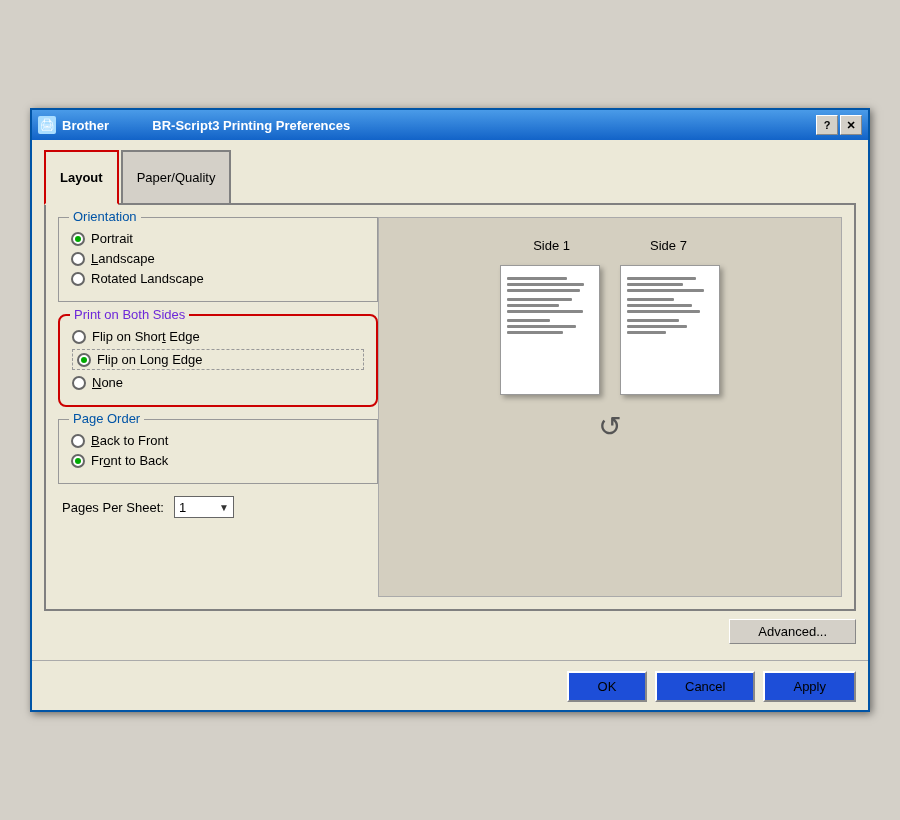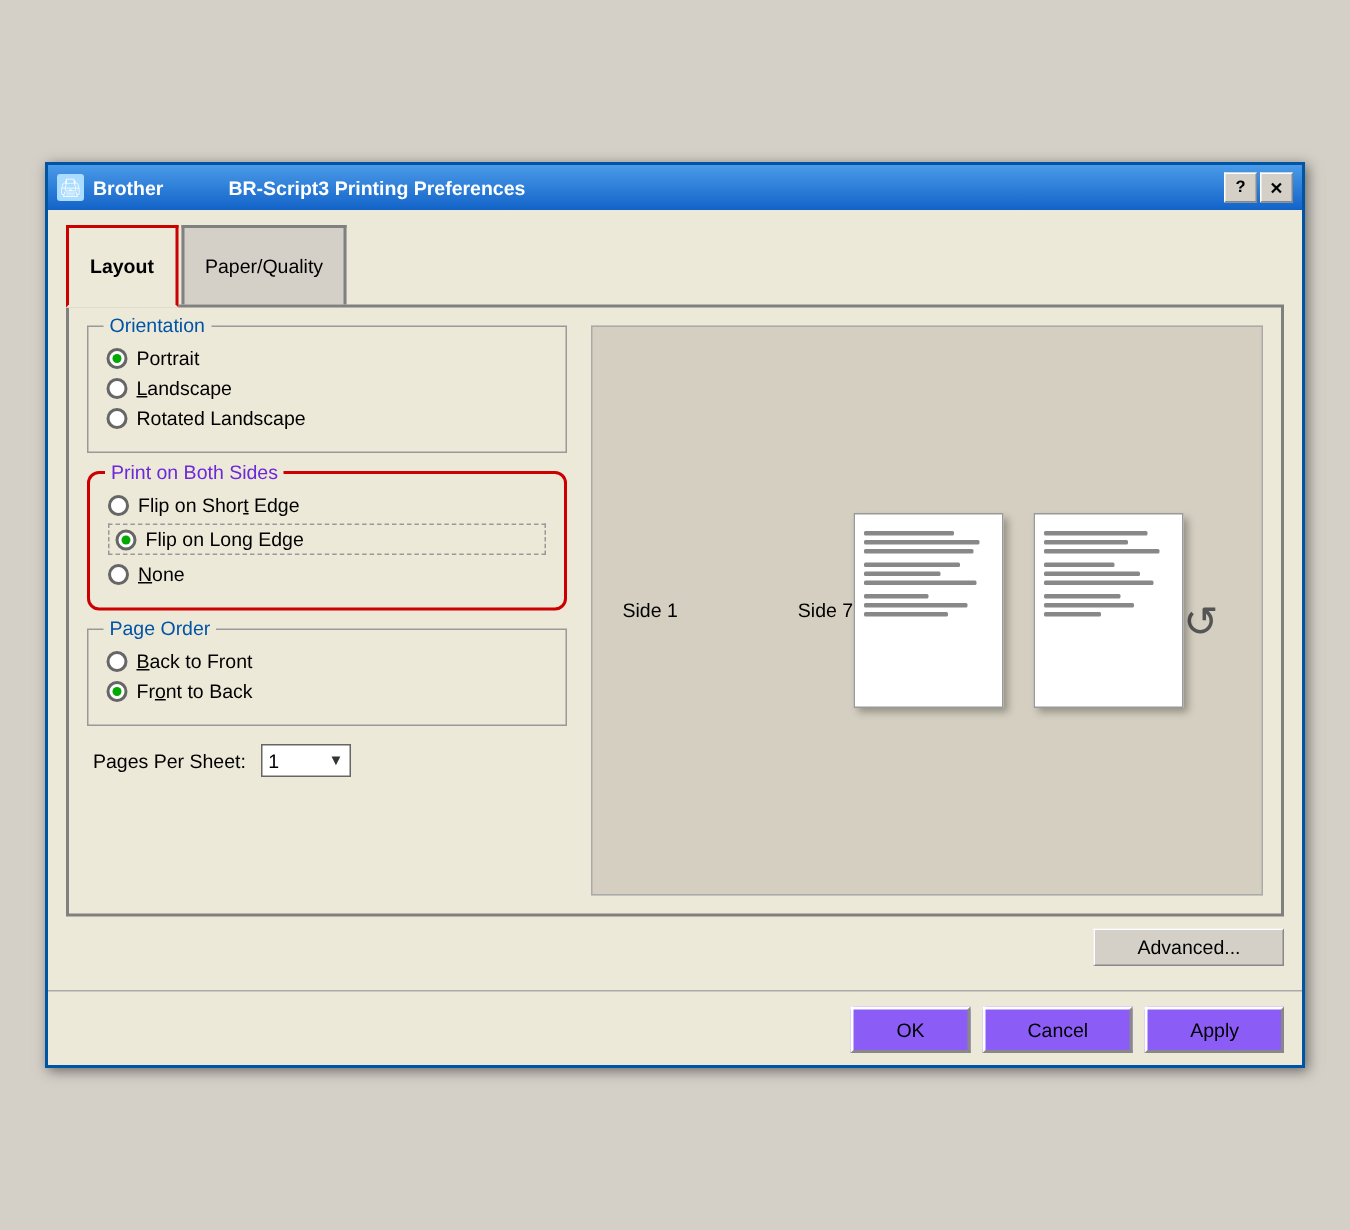--- a/index.html
+++ b/index.html
@@ -112,21 +112,20 @@
     .tab-content {
       border: 2px solid #808080;
       background: #ece9d8;
       padding: 12px;
       position: relative;
       z-index: 1;
     }
 
     .main-layout {
       display: flex;
-      gap: 16px;
     }
 
     .left-panel {
       width: 320px;
       flex-shrink: 0;
     }
 
     .right-panel {
       flex: 1;
       display: flex;
@@ -231,20 +230,21 @@
       font-size: 10px;
       color: #333;
     }
 
     
     .preview-area {
       background: #d4cfc0;
       border: 1px solid #aaa;
       padding: 20px 20px 10px 20px;
       display: flex;
+      flex-direction: column;
       align-items: center;
       min-height: 380px;
       width: 100%;
     }
 
     .preview-labels {
       display: flex;
       gap: 80px;
       margin-bottom: 12px;
     }
@@ -297,21 +297,21 @@
       font-size: 13px;
     }
 
     .dialog-buttons {
       display: flex;
       gap: 8px;
     }
 
     .dialog-btn {
       padding: 6px 28px;
-      background: #8b5cf6;
+      background: #1d4ed8;
       border: 2px solid #888;
       border-top-color: #fff;
       border-left-color: #fff;
       cursor: pointer;
       font-size: 13px;
       min-width: 80px;
     }
 
     
     .page-content-1 .page-line:nth-child(1) { width: 70%; }

